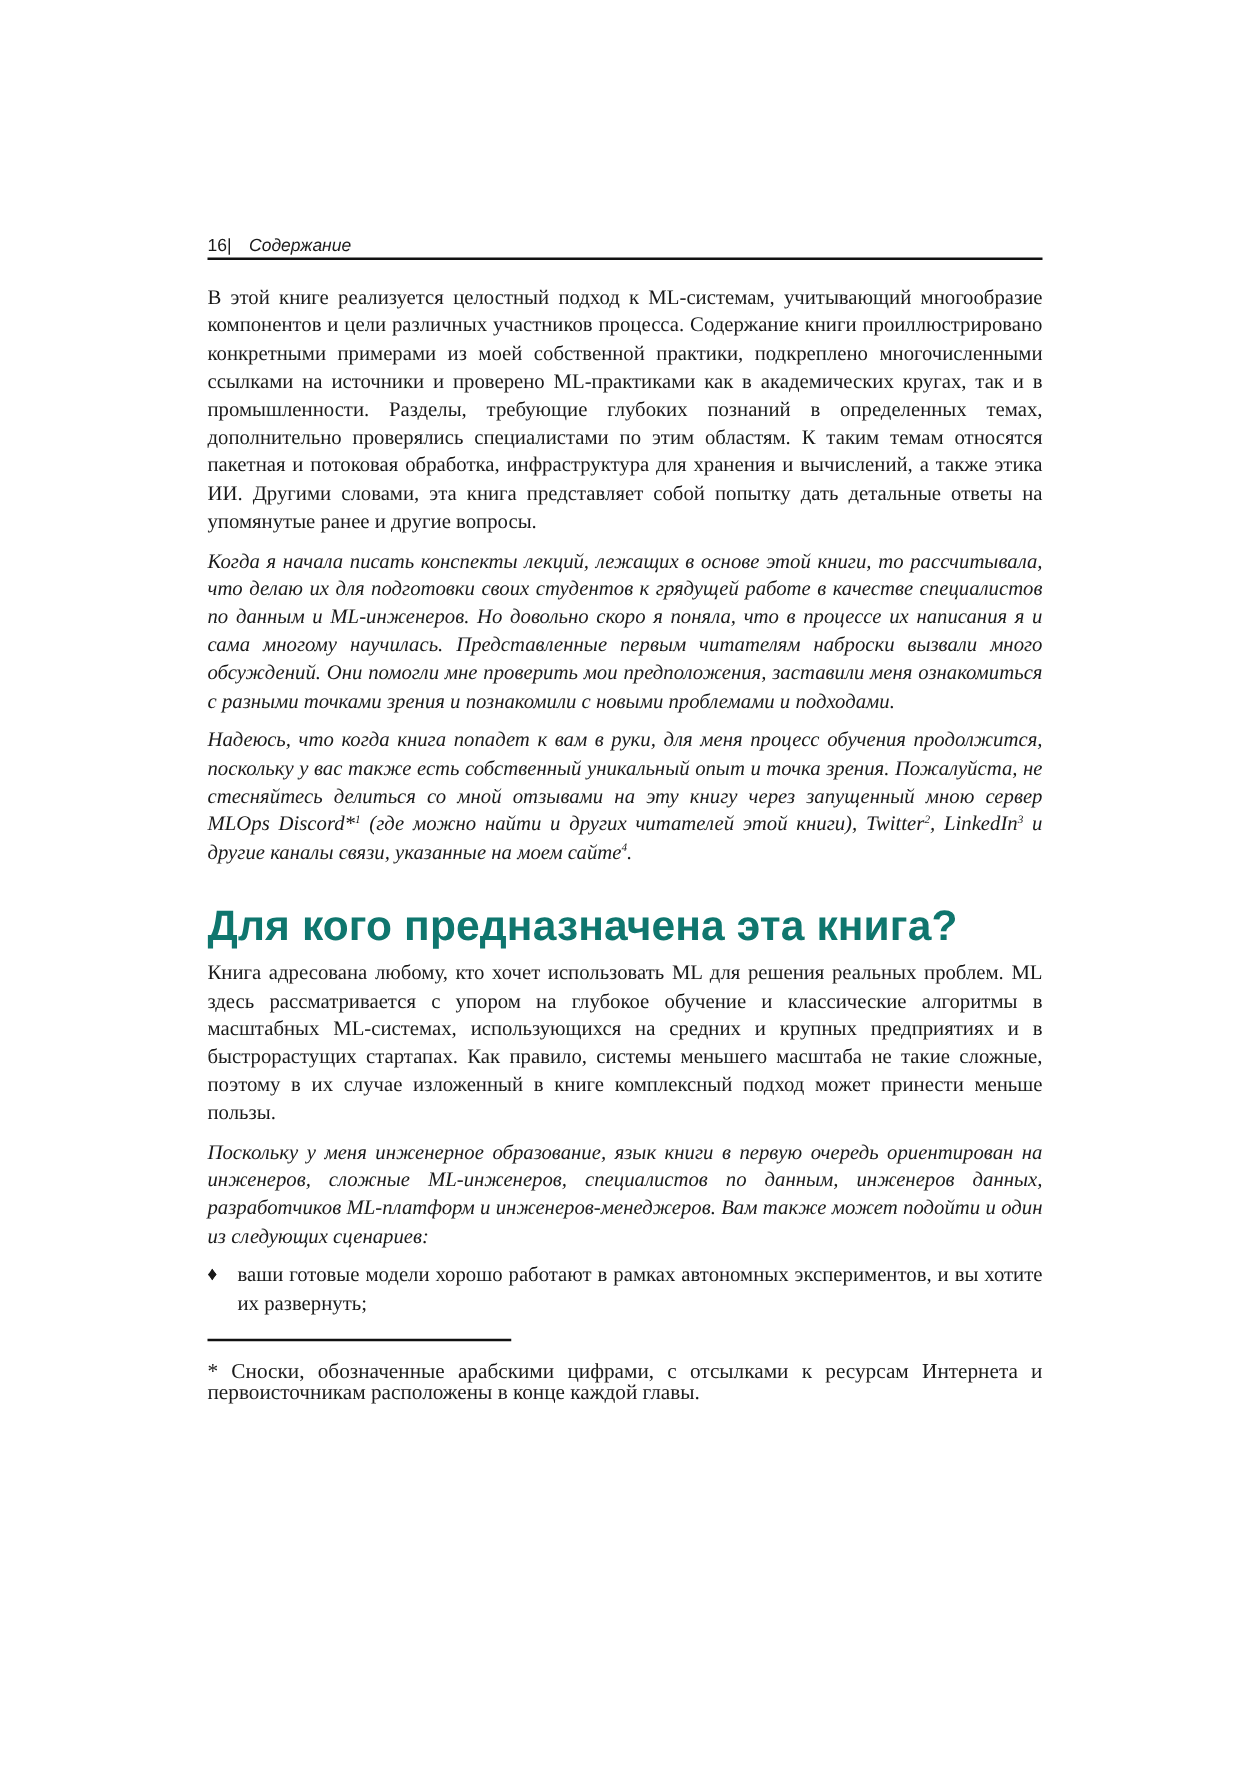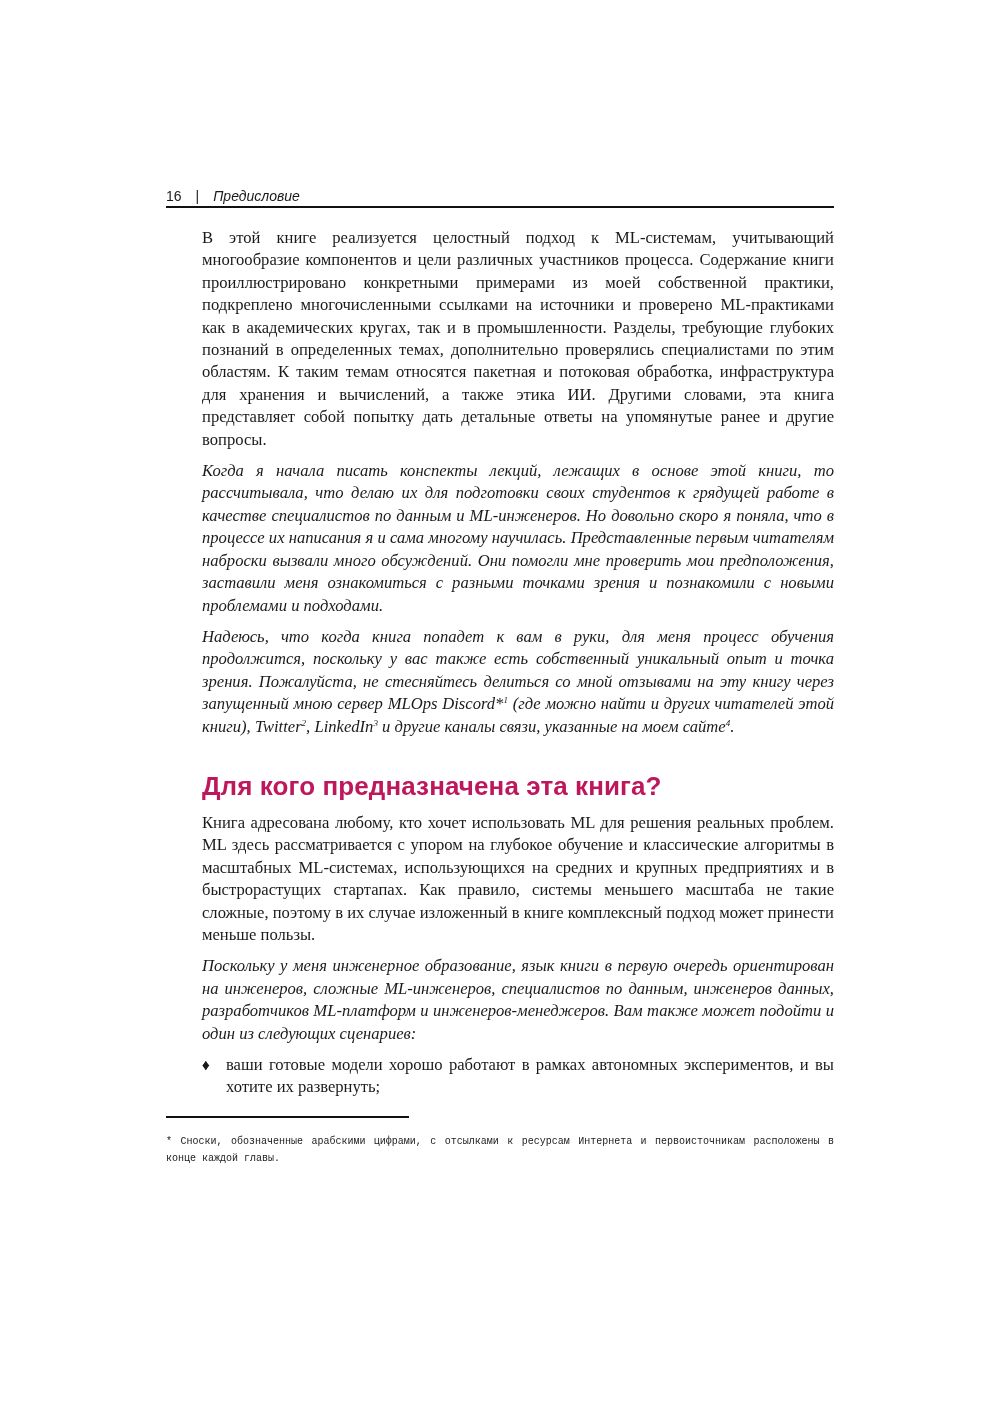--- a/index.html
+++ b/index.html
@@ -1,41 +1,41 @@
 <!DOCTYPE html>
 <html><head>
 <meta charset="utf-8">
 <style>
   html, body { margin: 0; padding: 0; background: #ffffff; }
   body { width: 1000px; height: 1415px; position: relative; overflow: hidden; }
   .page { position: absolute; left: 166px; top: 186px; width: 668px; color: #1a1a1a; }
   .running-head { font-family: "Liberation Sans", sans-serif; font-size: 14px; line-height: 18px; height: 19px; border-bottom: 2px solid #111; display: flex; align-items: flex-end; padding-bottom: 1px; }
-  .running-head .num { margin-right: 14px; }
+  .running-head .num { margin-right: 0; }
   .running-head .sep { margin-right: 14px; }
   .running-head .title { font-style: italic; }
-  .body-text { font-family: "Liberation Serif", serif; font-size: 16.6px; line-height: 22.4px; text-align: justify; margin-left: 36px; }
+  .body-text { font-family: "Liberation Serif", serif; font-size: 16.6px; line-height: 22.4px; text-align: justify; }
   .body-text p { margin: 0; }
   .p1 { margin-top: 19px !important; }
   .pgap { margin-top: 9px !important; font-style: italic; }
   sup { font-size: 9px; line-height: 0; vertical-align: 6px; }
-  h2 { font-family: "Liberation Sans", sans-serif; font-weight: bold; font-size: 26px; line-height: 30px; margin: 33px 0 11px 0; color: #be185d; letter-spacing: 0.1px; }
+  h2 { font-family: "Liberation Sans", sans-serif; font-weight: bold; font-size: 34px; line-height: 30px; margin: 33px 0 11px 0; color: #0f766e; letter-spacing: 0.1px; }
   ul.bullets { list-style: none; margin: 9px 0 0 0; padding: 0; }
   ul.bullets li { position: relative; padding-left: 24px; margin-bottom: 7px; }
   ul.bullets li .bullet { position: absolute; left: 0; top: 0; font-size: 15px; }
   .footnote-rule { width: 243px; border-top: 2.5px solid #111; margin-top: 17px; }
-  .footnote { font-family: Liberation Mono, monospace; font-size: 10px; line-height: 17px; margin-top: 15px; text-align: justify; }
+  .footnote { font-family: Liberation Serif, serif; font-size: 17px; line-height: 17px; margin-top: 15px; text-align: justify; }
 </style>
 </head>
 <body>
 
 <div class="page">
   <div class="running-head">
     <span class="num">16</span>
     <span class="sep">|</span>
-    <span class="title">Предисловие</span>
+    <span class="title">Содержание</span>
   </div>
 
   <div class="body-text">
     <p class="p1">В этой книге реализуется целостный подход к ML-системам, учитывающий многообразие компонентов и цели различных участников процесса. Содержание книги проиллюстрировано конкретными примерами из моей собственной практики, подкреплено многочисленными ссылками на источники и проверено ML-практиками как в академических кругах, так и в промышленности. Разделы, требующие глубоких познаний в определенных темах, дополнительно проверялись специалистами по этим областям. К таким темам относятся пакетная и потоковая обработка, инфраструктура для хранения и вычислений, а также этика ИИ. Другими словами, эта книга представляет собой попытку дать детальные ответы на упомянутые ранее и другие вопросы.</p>
     <p class="pgap">Когда я начала писать конспекты лекций, лежащих в основе этой книги, то рассчитывала, что делаю их для подготовки своих студентов к грядущей работе в качестве специалистов по данным и ML-инженеров. Но довольно скоро я поняла, что в процессе их написания я и сама многому научилась. Представленные первым читателям наброски вызвали много обсуждений. Они помогли мне проверить мои предположения, заставили меня ознакомиться с разными точками зрения и познакомили с новыми проблемами и подходами.</p>
     <p class="pgap"><span>Надеюсь, что когда книга попадет к вам в руки, для меня процесс обучения продолжится, поскольку у вас также есть собственный уникальный опыт и точка зрения. Пожалуйста, не стесняйтесь делиться со мной отзывами на эту книгу через запущенный мною сервер MLOps Discord*</span><sup>1</sup><span> (где можно найти и других читателей этой книги), Twitter</span><sup>2</sup><span>, LinkedIn</span><sup>3</sup><span> и другие каналы связи, указанные на моем сайте</span><sup>4</sup><span>.</span></p>
 
     <h2>Для кого предназначена эта книга?</h2>
 
     <p>Книга адресована любому, кто хочет использовать ML для решения реальных проблем. ML здесь рассматривается с упором на глубокое обучение и классические алгоритмы в масштабных ML-системах, использующихся на средних и крупных предприятиях и в быстрорастущих стартапах. Как правило, системы меньшего масштаба не такие сложные, поэтому в их случае изложенный в книге комплексный подход может принести меньше пользы.</p>

